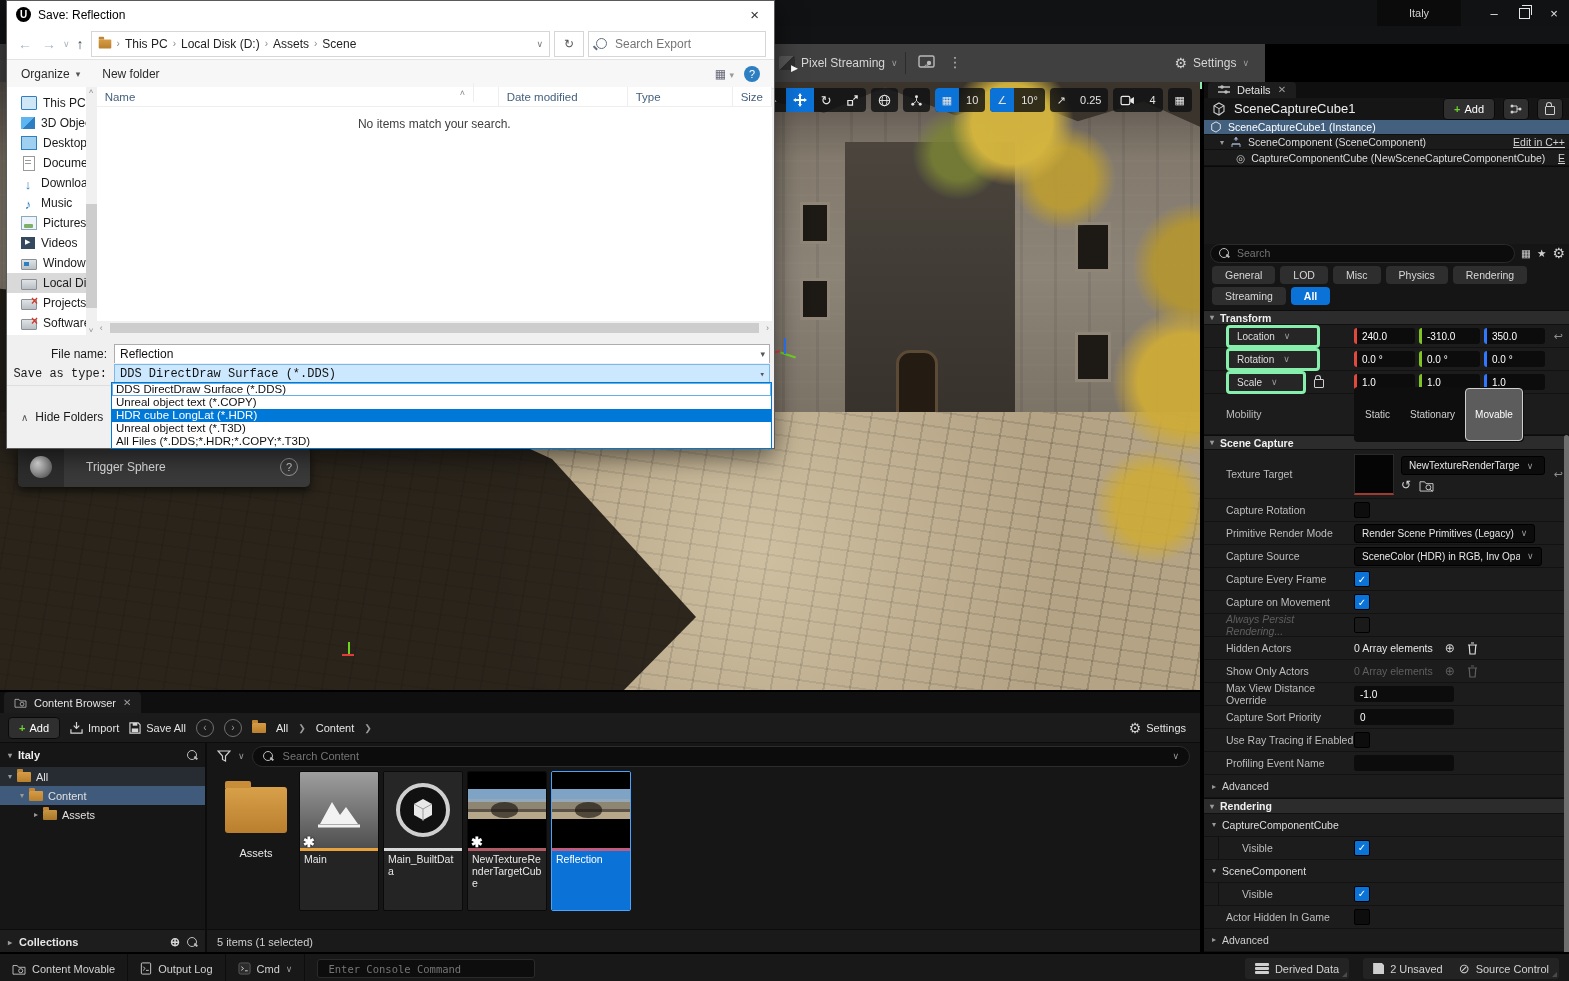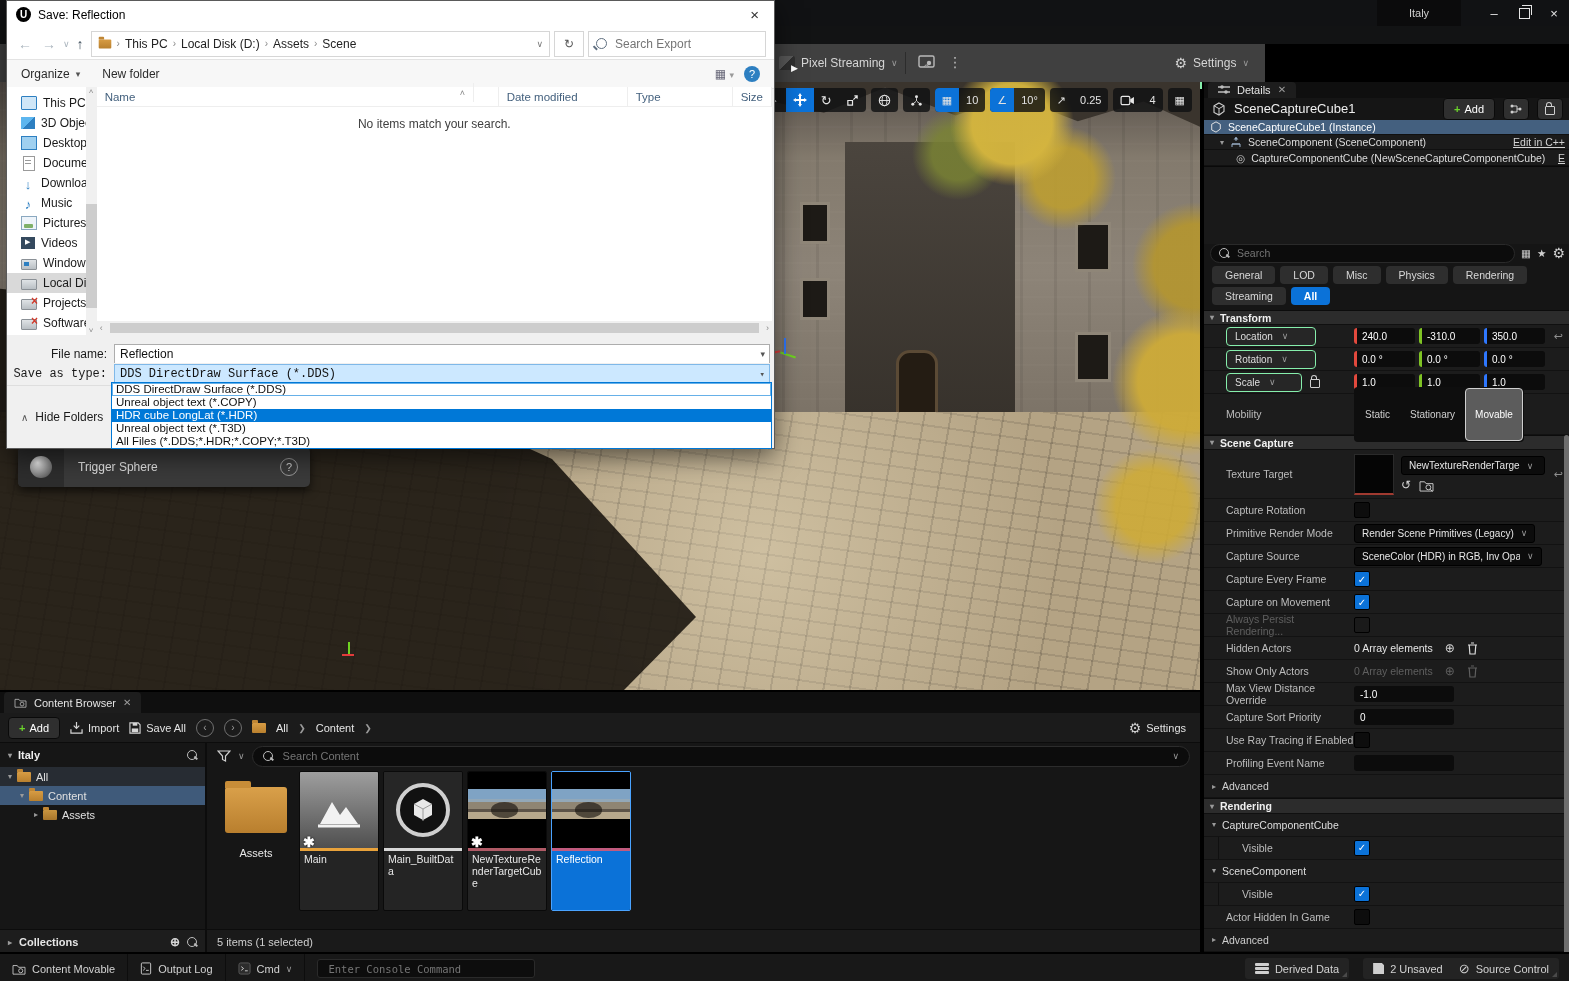--- a/index.html
+++ b/index.html
@@ -74,25 +74,25 @@
   .spill input{background:transparent;border:none;outline:none;color:#ddd;font-size:10.5px;width:100%;font-family:"Liberation Sans",sans-serif;}
   .mag{width:8px;height:8px;border:1.5px solid #bdbdbd;border-radius:50%;position:relative;flex:none;}
   .mag::after{content:'';position:absolute;left:6px;top:6px;width:4px;height:1.5px;background:#bdbdbd;transform:rotate(45deg);}
   .chips{display:flex;gap:5px;padding:3px 8px 0 8px;}
   .chip{background:#2e2e2e;border-radius:4px;padding:3px 13px;color:#d8d8d8;font-size:10.5px;}
   .chip.active{background:#0b72d8;color:#fff;font-weight:bold;}
   .cat{height:19px;display:flex;align-items:center;gap:6px;padding:0 6px;background:#2c2c2c;border-top:1px solid #0c0c0c;border-bottom:1px solid #101010;color:#f0f0f0;font-weight:bold;}
   .cat .tri,.tri{color:#9a9a9a;font-size:8px;}
   .drow{min-height:22px;display:flex;align-items:center;background:#1c1c1c;border-bottom:1px solid #121212;padding-left:22px;position:relative;}
   .dlabel{width:128px;flex:none;color:#bdbdbd;}
-  .dlabel.dis{color:#5f5f5f;}
+  .dlabel.dis{color:#5f5f5f;font-style:italic;}
   .dval{flex:1;display:flex;align-items:center;gap:4px;padding-right:26px;}
   .nf{flex:1;background:#0c0c0c;border-radius:3px;height:16px;display:flex;align-items:center;padding:0 5px;color:#fff;font-size:10px;border-left:3px solid;}
   .bx{border-left-color:#e2493d;}.by{border-left-color:#7fc324;}.bz{border-left-color:#2f78ff;}
-  .tpill{background:#262626;border:1px solid #86efac;border-radius:4px;height:17px;display:flex;align-items:center;gap:9px;padding:0 8px;color:#dedede;font-size:10px;}
+  .tpill{background:#262626;border:3px solid #86efac;border-radius:4px;height:17px;display:flex;align-items:center;gap:9px;padding:0 8px;color:#dedede;font-size:10px;}
   .seg{background:#0e0e0e;border-radius:4px;display:flex;padding:1px;}
   .seg span{padding:20px 9px;color:#cfcfcf;font-size:10px;border:1px solid transparent;border-radius:4px;}
   .seg .sel{background:#5c5c5c;border-color:#cfcfcf;color:#fff;}
   .cb{width:14px;height:14px;background:#0d0d0d;border:1px solid #000;border-radius:2px;display:flex;align-items:center;justify-content:center;color:#fff;font-size:10px;}
   .cb.on{background:#0b72d8;}
   .cb.dis{background:#1a1a1a;}
   .combo{background:#0c0c0c;border:1px solid #000;border-radius:3px;height:17px;display:flex;align-items:center;gap:7px;padding:0 7px;color:#e6e6e6;font-size:10px;white-space:nowrap;}
   .revert{position:absolute;right:8px;color:#8f8f8f;font-size:11px;}
   .field{background:#0c0c0c;border-radius:3px;height:16px;display:flex;align-items:center;padding:0 6px;color:#fff;font-size:10px;width:88px;}
   .arr-ic{color:#d6d6d6;font-size:12px;}
@@ -801,21 +801,21 @@
         <span>Source Control</span>
       </span>
     </div>
   </div>
 </div>
 
 <div id="place-card" class="abs">
   <div class="sphere-box">
       <span class="sphere"></span>
     </div>
-  <span style="margin-left:14px;color:#e4e4e4;font-size:12px;">Trigger Sphere</span>
+  <span style="margin-left:22px;color:#e4e4e4;font-size:12px;">Trigger Sphere</span>
   <span class="qmark">?</span>
 </div>
 
 <div id="savedlg" class="abs">
   <div class="wd-title">
     <span class="ulogo">U</span>
     <span style="color:#000;">Save: Reflection</span>
     <span class="wd-close">×</span>
   </div>
   <div class="wd-nav">

